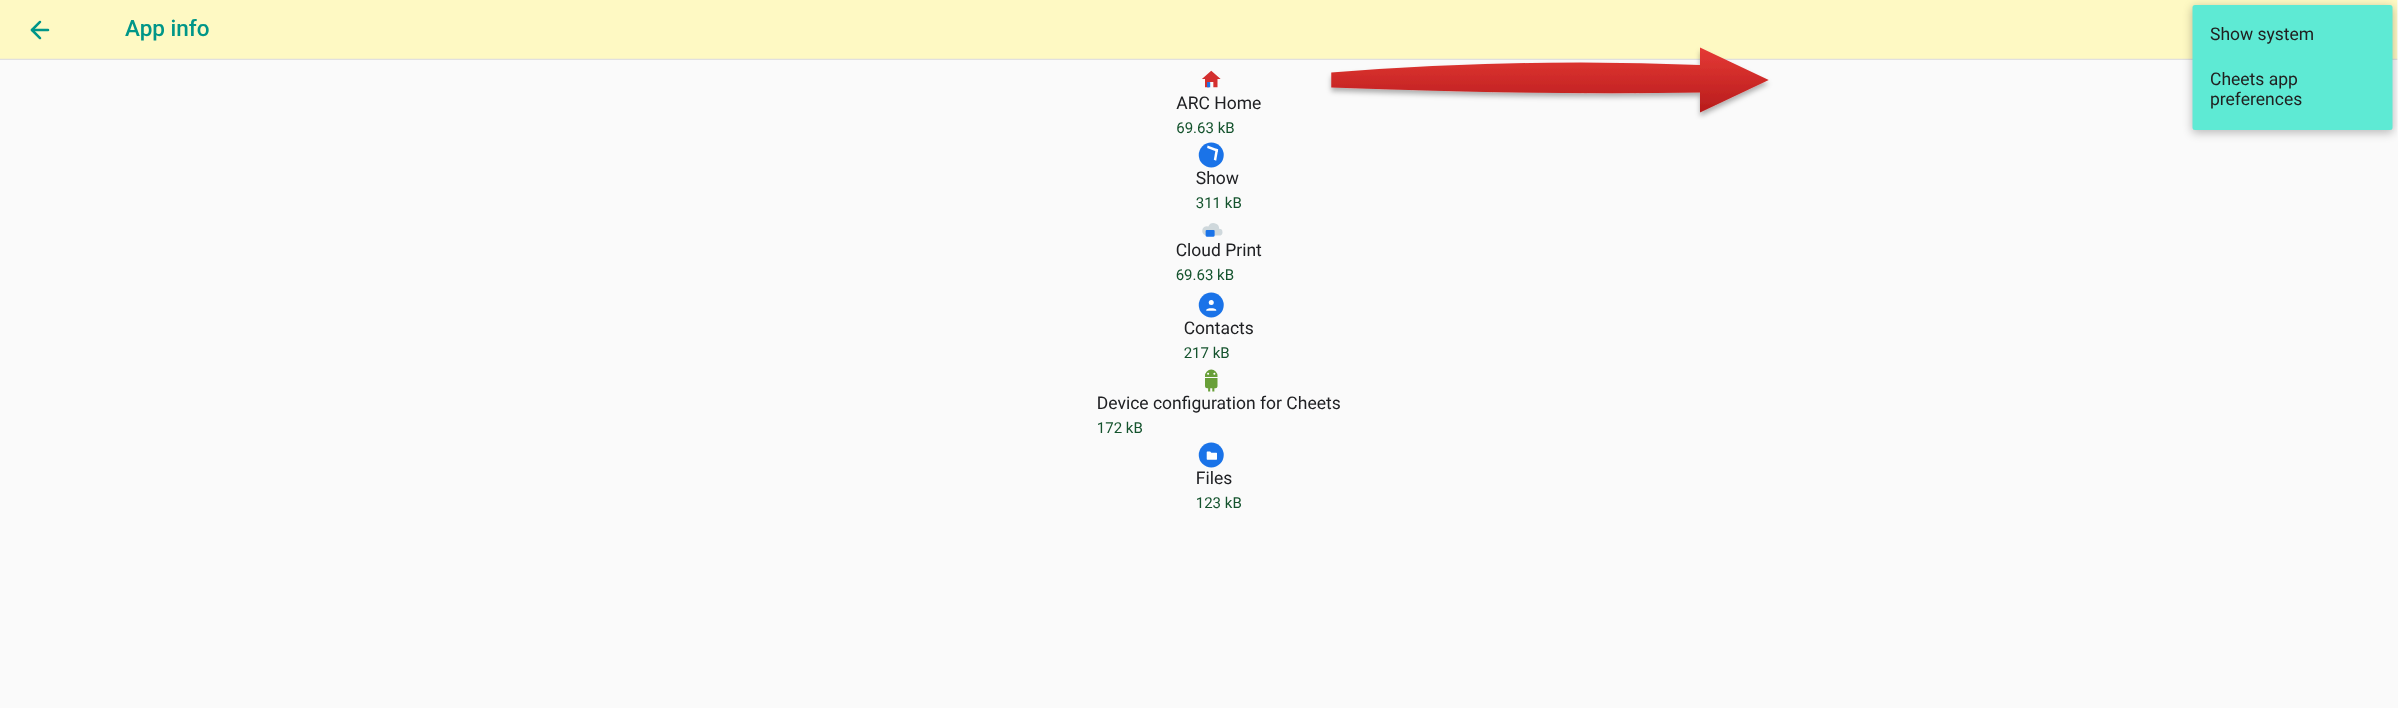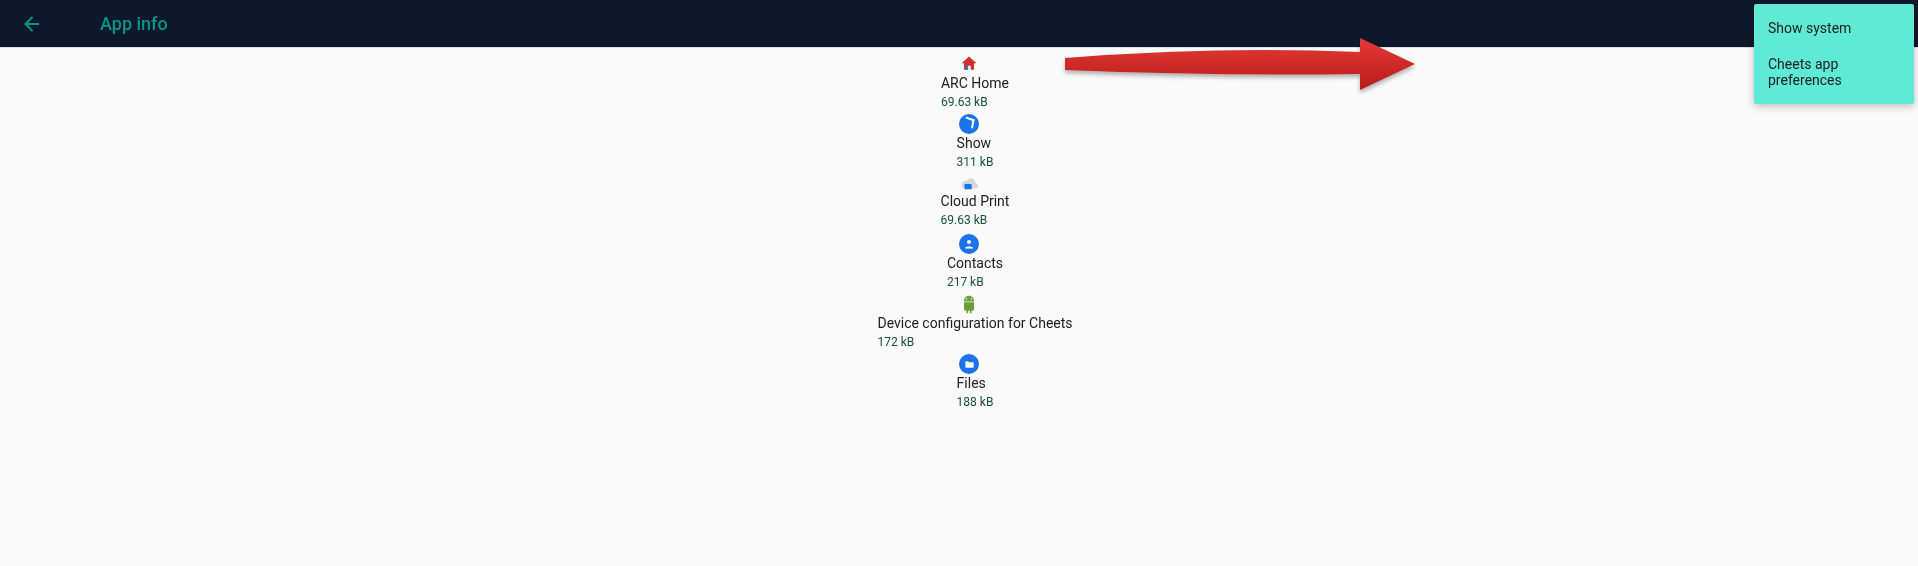--- a/index.html
+++ b/index.html
@@ -15,21 +15,21 @@
     overflow: hidden;
     position: relative;
     font-size: 14px;
     color: #202124;
   }
   .header {
     height: 48px;
     display: flex;
     align-items: center;
     border-bottom: 1px solid #e0e0e0;
-    background: #0f172a;
+    background: #fef9c3;
     padding-left: 20px;
   }
   .back-btn {
     width: 24px;
     height: 24px;
     display: flex;
     align-items: center;
     justify-content: center;
     color: #009688;
     cursor: pointer;
@@ -201,21 +201,21 @@
   <div class="app-row">
     <div class="app-icon-wrap">
       <div class="app-icon ic-files">
           <svg viewBox="0 0 24 24" fill="#fff">
             <path d="M3 6a1 1 0 011-1h5l2 2h9a1 1 0 011 1v10a1 1 0 01-1 1H4a1 1 0 01-1-1z"></path>
           </svg>
         </div>
     </div>
     <div class="app-text">
       <div class="app-name">Files</div>
-      <div class="app-size">188 kB</div>
+      <div class="app-size">123 kB</div>
     </div>
   </div>
 
 </div>
 
 <div class="menu">
   <div class="menu-item">Show system</div>
   <div class="menu-item">Cheets app preferences</div>
 </div>
 

